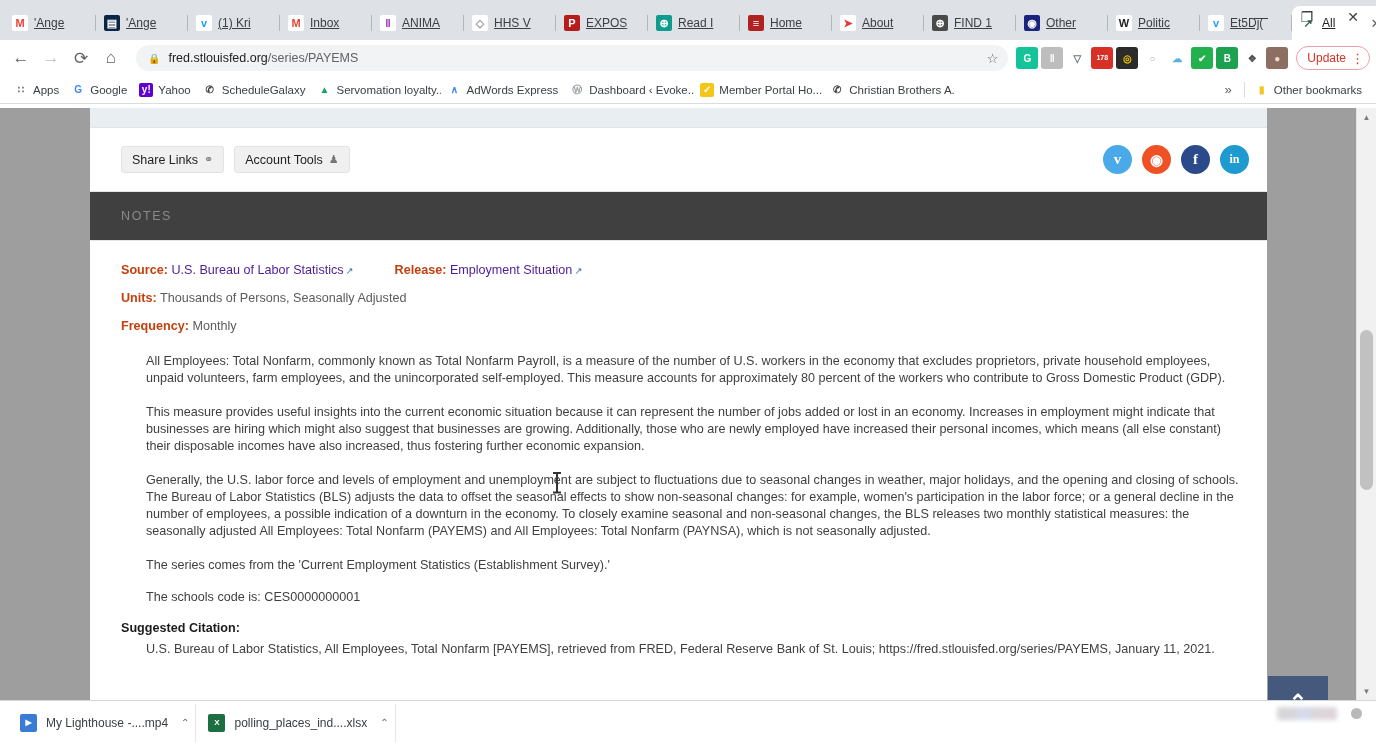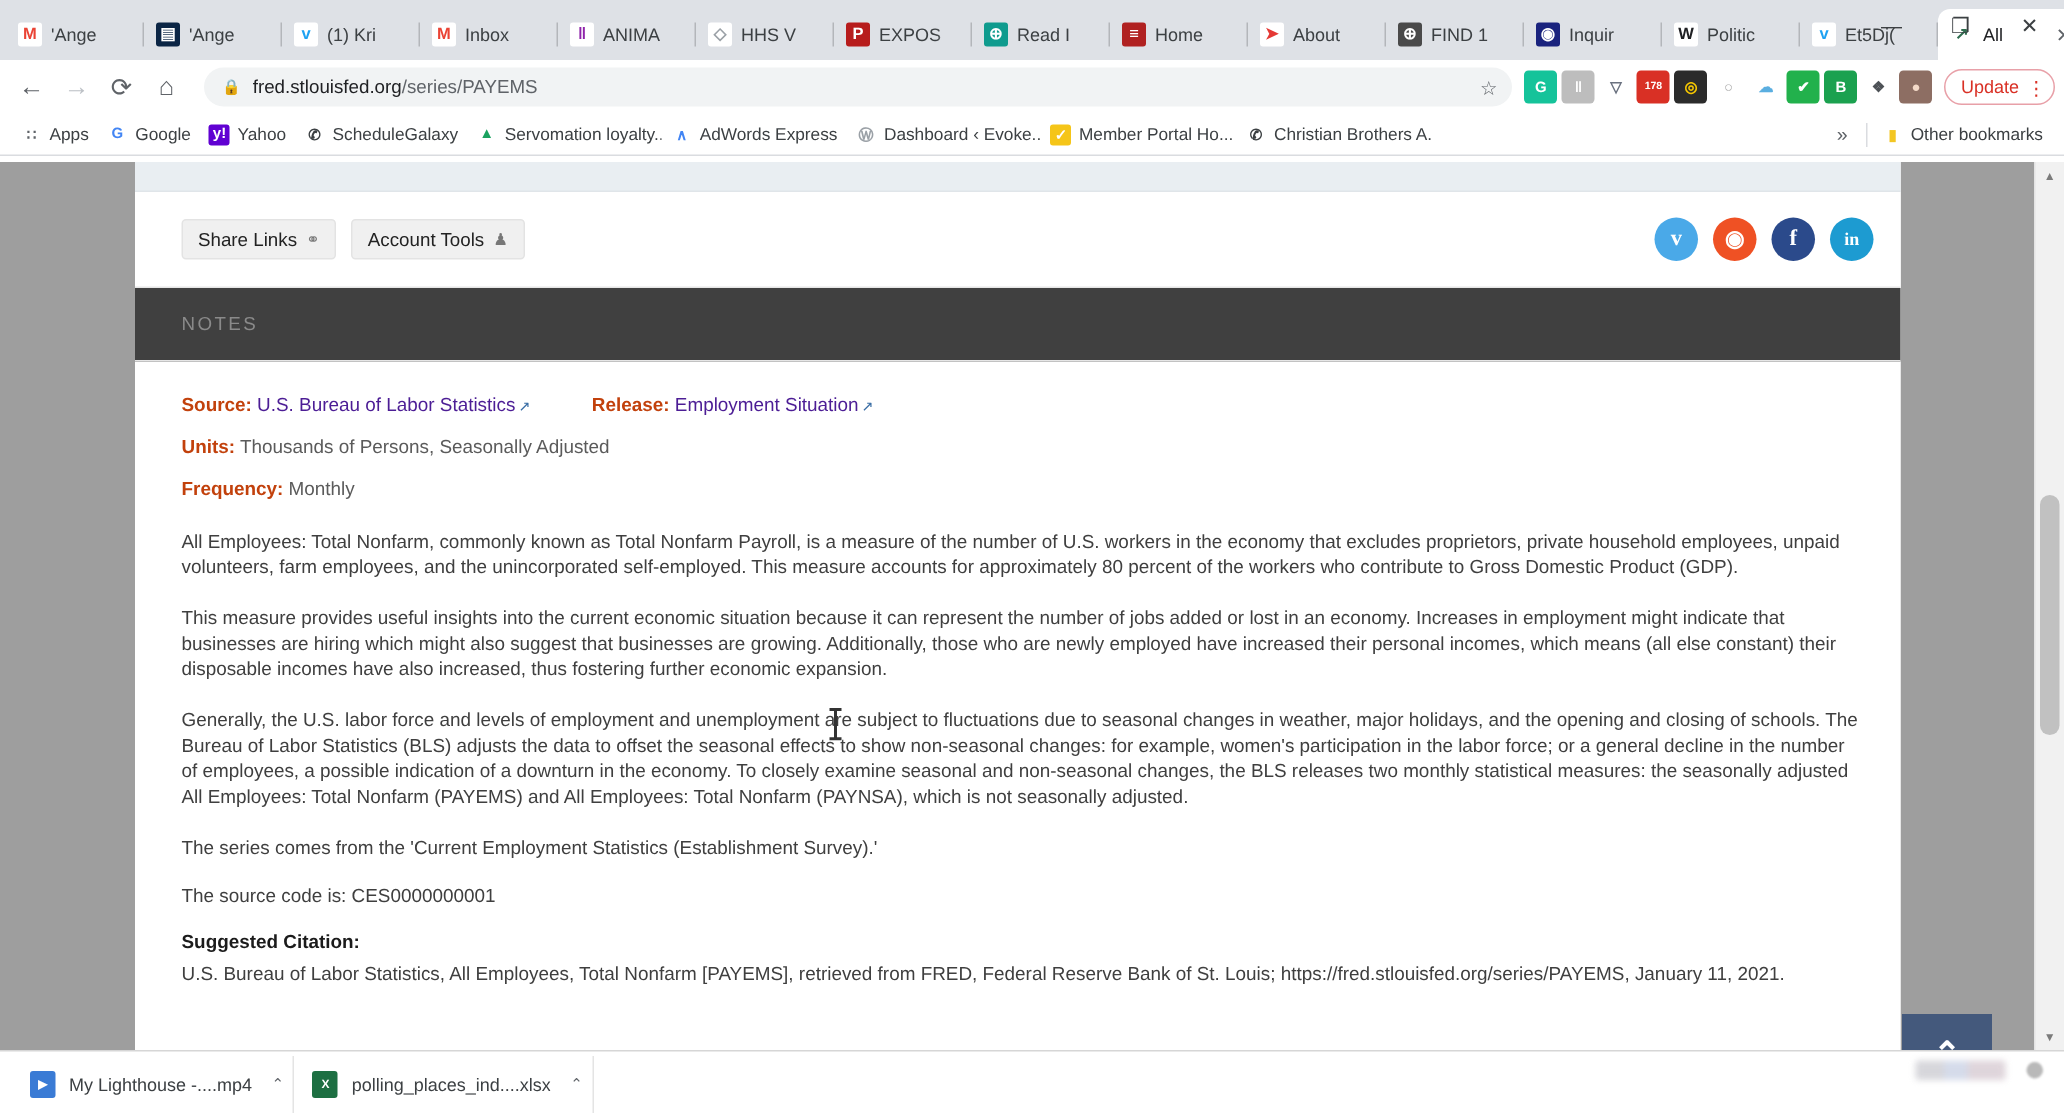--- a/index.html
+++ b/index.html
@@ -23,21 +23,21 @@
     display: flex; align-items: center; gap: 6px;
     padding: 0 8px; border-radius: 8px 8px 0 0;
     font-size: 12px; color: #3c4043;
     position: relative; flex: 0 0 auto;
     overflow: hidden; white-space: nowrap;
   }
   .tab .tab-label {
     overflow: hidden; text-overflow: clip; white-space: nowrap;
     -webkit-mask-image: linear-gradient(to right, #000 70%, transparent 100%);
     mask-image: linear-gradient(to right, #000 70%, transparent 100%);
-    flex: 1 1 auto; min-width: 0;
+    flex: 1 1 auto; min-width: 0; text-decoration: underline;
   }
   .tab::after {
     content: ""; position: absolute; right: 0; top: 9px;
     height: 16px; width: 1px; background: #b3b6ba;
   }
   .tab.active {
     background: #ffffff; width: 100px; color: #202124;
   }
   .tab.active::after { display: none; }
   .tab-fav {
@@ -171,21 +171,21 @@
   .meta-row { font-size: 12.6px; color: #333; margin-bottom: 14px; }
   .meta-row .lbl { font-weight: bold; color: #c2410c; }
   .meta-row .val { color: #5b5b5b; margin-top: 44px; }
   .meta-row a { color: #4c1d95; text-decoration: none; }
   .meta-inline { display: inline-block; }
   .meta-gap { display: inline-block; width: 34px; }
   .ext-link { font-size: 9.5px; color: #3a6ea5; margin-left: 2px; }
 
   .para {
     font-size: 12.6px; line-height: 17px; color: #3f3f3f;
-    margin-bottom: 17px; max-width: 1131px;
+    margin-bottom: 17px; max-width: 1131px; margin-left: 25px;
   }
   .para.tight { margin-bottom: 15px; }
   .cite-head { font-size: 12.6px; font-weight: bold; color: #1b1b1b; margin-bottom: 6px; }
 
   .caret-text {
     position: absolute; left: 556px; top: 364px; width: 2px; height: 21px;
   }
   .caret-text::before {
     content: ""; position: absolute; left: 0; top: 0; width: 1.5px; height: 21px;
     background: #333;
@@ -296,21 +296,21 @@
         <div class="tab">
           <span class="tab-fav" style="background: rgb(255, 255, 255); color: rgb(229, 57, 53);">➤</span>
           <span class="tab-label">About</span>
         </div>
         <div class="tab">
           <span class="tab-fav" style="background: rgb(74, 74, 74); color: rgb(255, 255, 255);">⊕</span>
           <span class="tab-label">FIND 1</span>
         </div>
         <div class="tab">
           <span class="tab-fav" style="background: rgb(26, 35, 126); color: rgb(255, 255, 255);">◉</span>
-          <span class="tab-label">Inquir</span>
+          <span class="tab-label">Other</span>
         </div>
         <div class="tab">
           <span class="tab-fav" style="background: rgb(255, 255, 255); color: rgb(32, 33, 36);">W</span>
           <span class="tab-label">Politic</span>
         </div>
         <div class="tab">
           <span class="tab-fav" style="background: rgb(255, 255, 255); color: rgb(29, 161, 242);">ᴠ</span>
           <span class="tab-label">Et5Dj(</span>
         </div>
         <div class="tab active">
@@ -453,21 +453,21 @@
 
         <div class="meta-row" style="margin-bottom:20px;">
           <span class="lbl">Frequency:</span>
           <span class="val">Monthly</span>
         </div>
 
         <p class="para">All Employees: Total Nonfarm, commonly known as Total Nonfarm Payroll, is a measure of the number of U.S. workers in the economy that excludes proprietors, private household employees, unpaid volunteers, farm employees, and the unincorporated self-employed. This measure accounts for approximately 80 percent of the workers who contribute to Gross Domestic Product (GDP).</p>
         <p class="para">This measure provides useful insights into the current economic situation because it can represent the number of jobs added or lost in an economy. Increases in employment might indicate that businesses are hiring which might also suggest that businesses are growing. Additionally, those who are newly employed have increased their personal incomes, which means (all else constant) their disposable incomes have also increased, thus fostering further economic expansion.</p>
         <p class="para">Generally, the U.S. labor force and levels of employment and unemployment are subject to fluctuations due to seasonal changes in weather, major holidays, and the opening and closing of schools. The Bureau of Labor Statistics (BLS) adjusts the data to offset the seasonal effects to show non-seasonal changes: for example, women's participation in the labor force; or a general decline in the number of employees, a possible indication of a downturn in the economy. To closely examine seasonal and non-seasonal changes, the BLS releases two monthly statistical measures: the seasonally adjusted All Employees: Total Nonfarm (PAYEMS) and All Employees: Total Nonfarm (PAYNSA), which is not seasonally adjusted.</p>
         <p class="para tight">The series comes from the 'Current Employment Statistics (Establishment Survey).'</p>
-        <p class="para tight">The source code is: CES0000000001</p>
+        <p class="para tight">The schools code is: CES0000000001</p>
 
         <div class="cite-head">Suggested Citation:</div>
         <p class="para">U.S. Bureau of Labor Statistics, All Employees, Total Nonfarm [PAYEMS], retrieved from FRED, Federal Reserve Bank of St. Louis; https://fred.stlouisfed.org/series/PAYEMS, January 11, 2021.</p>
       </div>
     </div>
 
     <div class="caret-text"></div>
 
     <div class="backtotop">
       <span class="chev">⌃</span>

